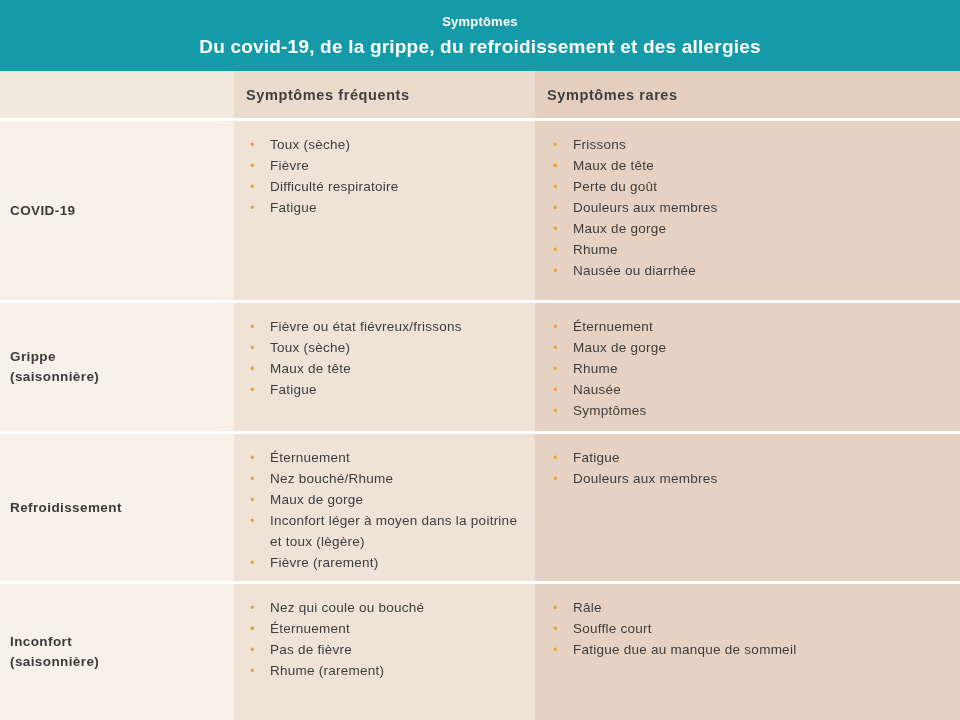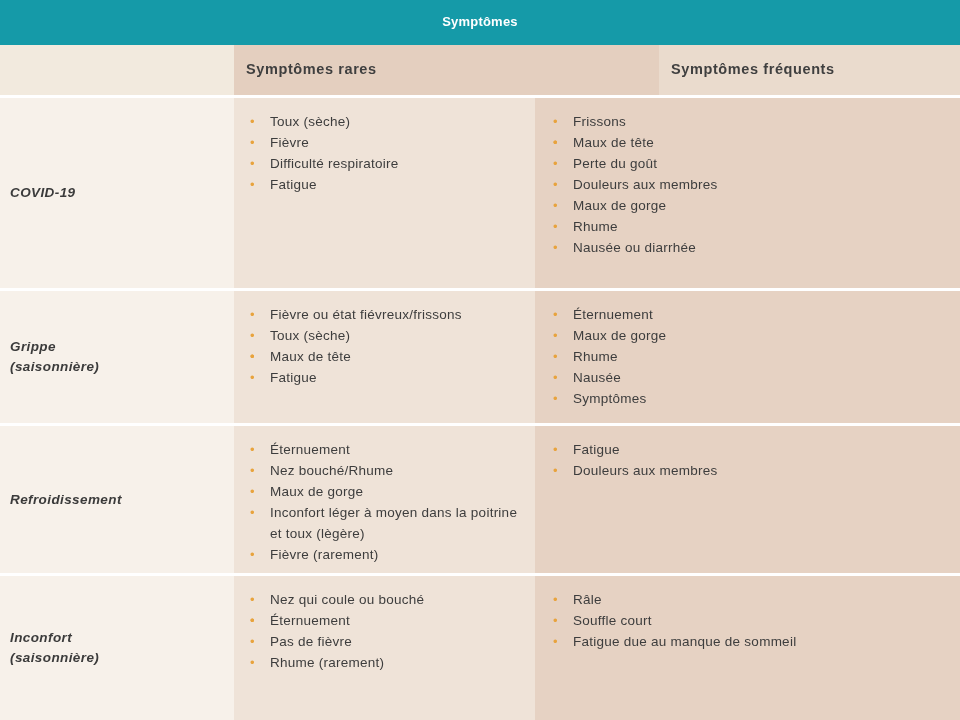--- a/index.html
+++ b/index.html
@@ -77,21 +77,20 @@
     flex: 0 0 301px;
   }
   .col-rare {
     width: 425px;
     flex: 0 0 425px;
   }
 
   
   .bg-label {
     background: #f7f1ea;
-    font-style: italic;
   }
   .bg-freq {
     background: #efe3d8;
   }
   .bg-rare {
     background: #e6d2c3;
   }
 
   .head-row .bg-label { background: #f2eade; }
   .head-row .bg-freq  { background: #eadbcd; }
@@ -168,33 +167,34 @@
   .r-refroid { height: 147px; }
   .r-allergie { height: 144px; }
 </style>
 </head>
 <body>
 
 <div class="sheet">
 
   <div class="banner">
     <div class="banner-line1">Symptômes</div>
+    <div class="banner-line2">Du covid-19, de la grippe, du refroidissement et des allergies</div>
   </div>
 
   <div class="table">
 
     <div class="row head-row">
       <div class="cell col-label bg-label">
         <div class="head-text"></div>
       </div>
+      <div class="cell col-freq bg-freq">
+        <div class="head-text">Symptômes  fréquents</div>
+      </div>
       <div class="cell col-rare bg-rare">
         <div class="head-text">Symptômes  rares</div>
-      </div>
-      <div class="cell col-freq bg-freq">
-        <div class="head-text">Symptômes  fréquents</div>
       </div>
     </div>
 
     <div class="sep sep-white hdr-sep">
       <div class="col-label"></div>
         <div class="col-freq"></div>
         <div class="col-rare"></div>
     </div>
 
     <div class="row r-covid">

